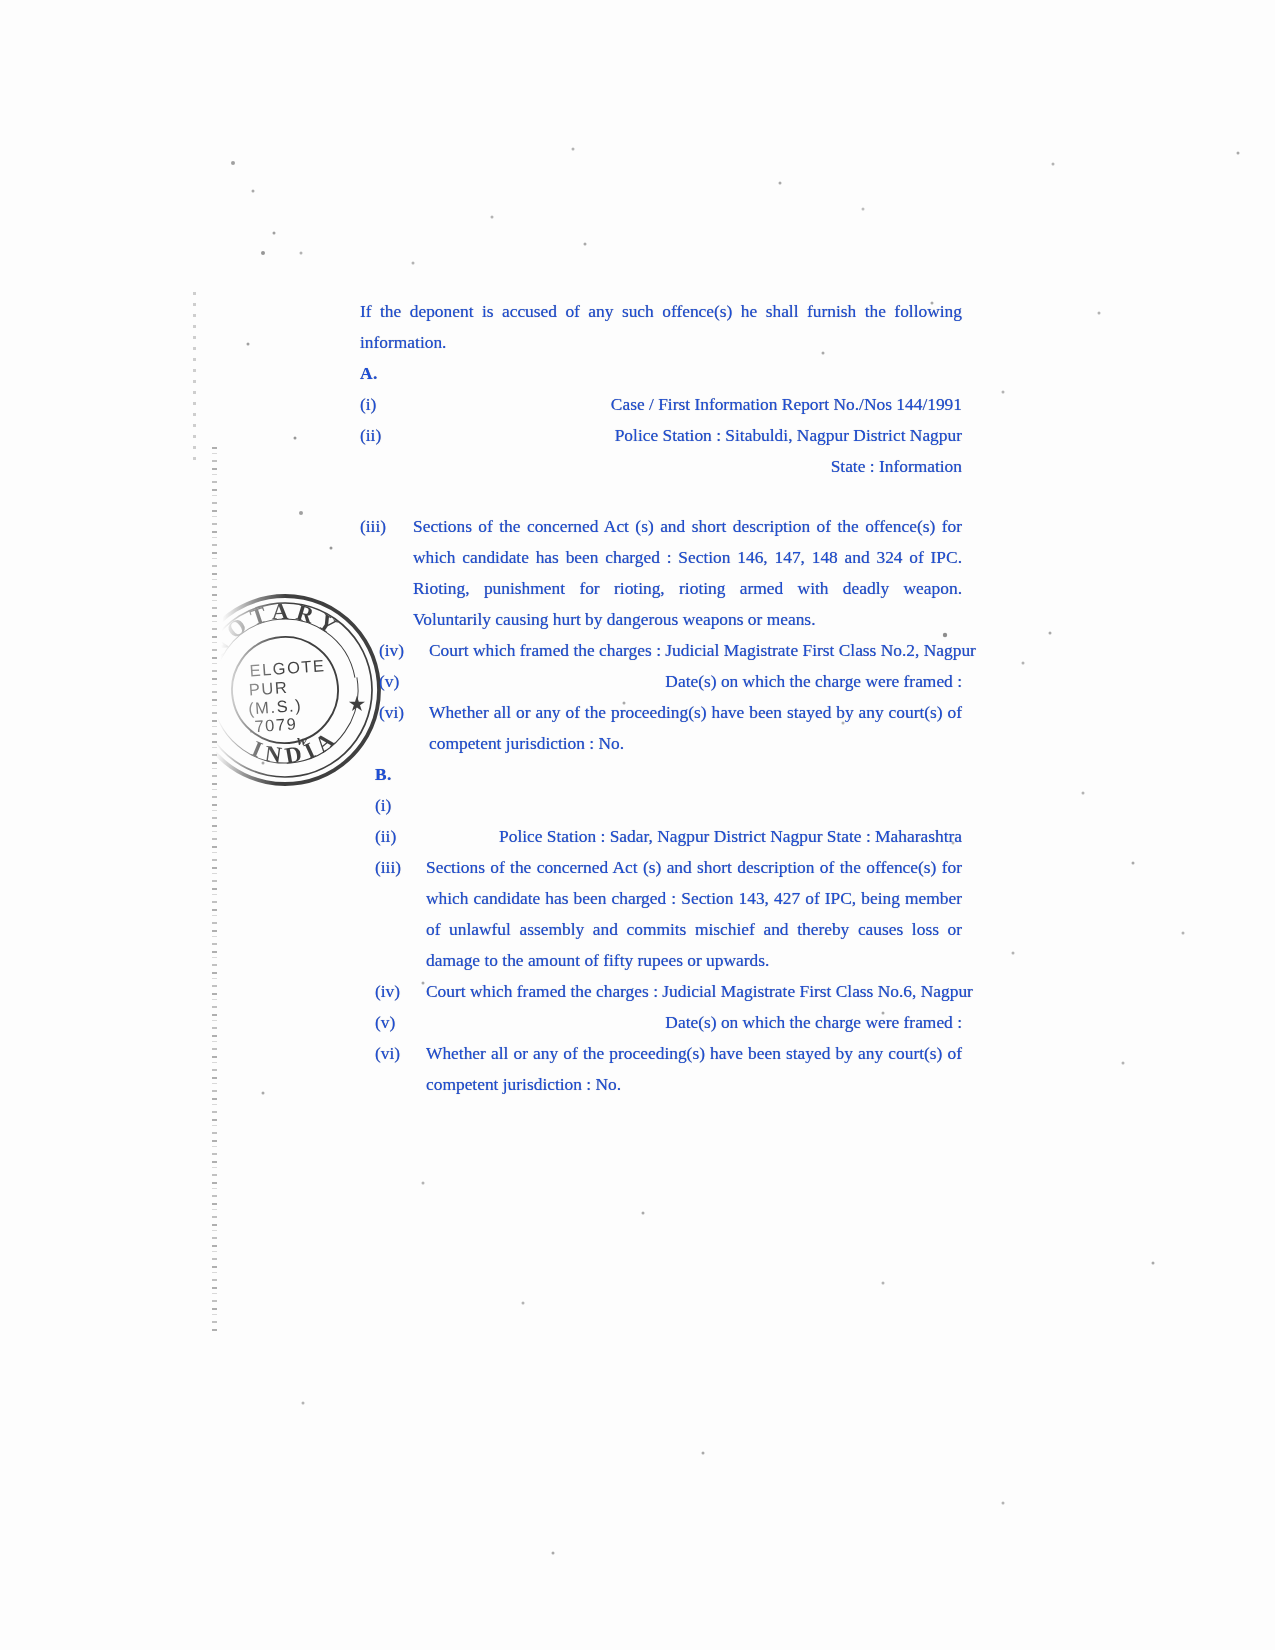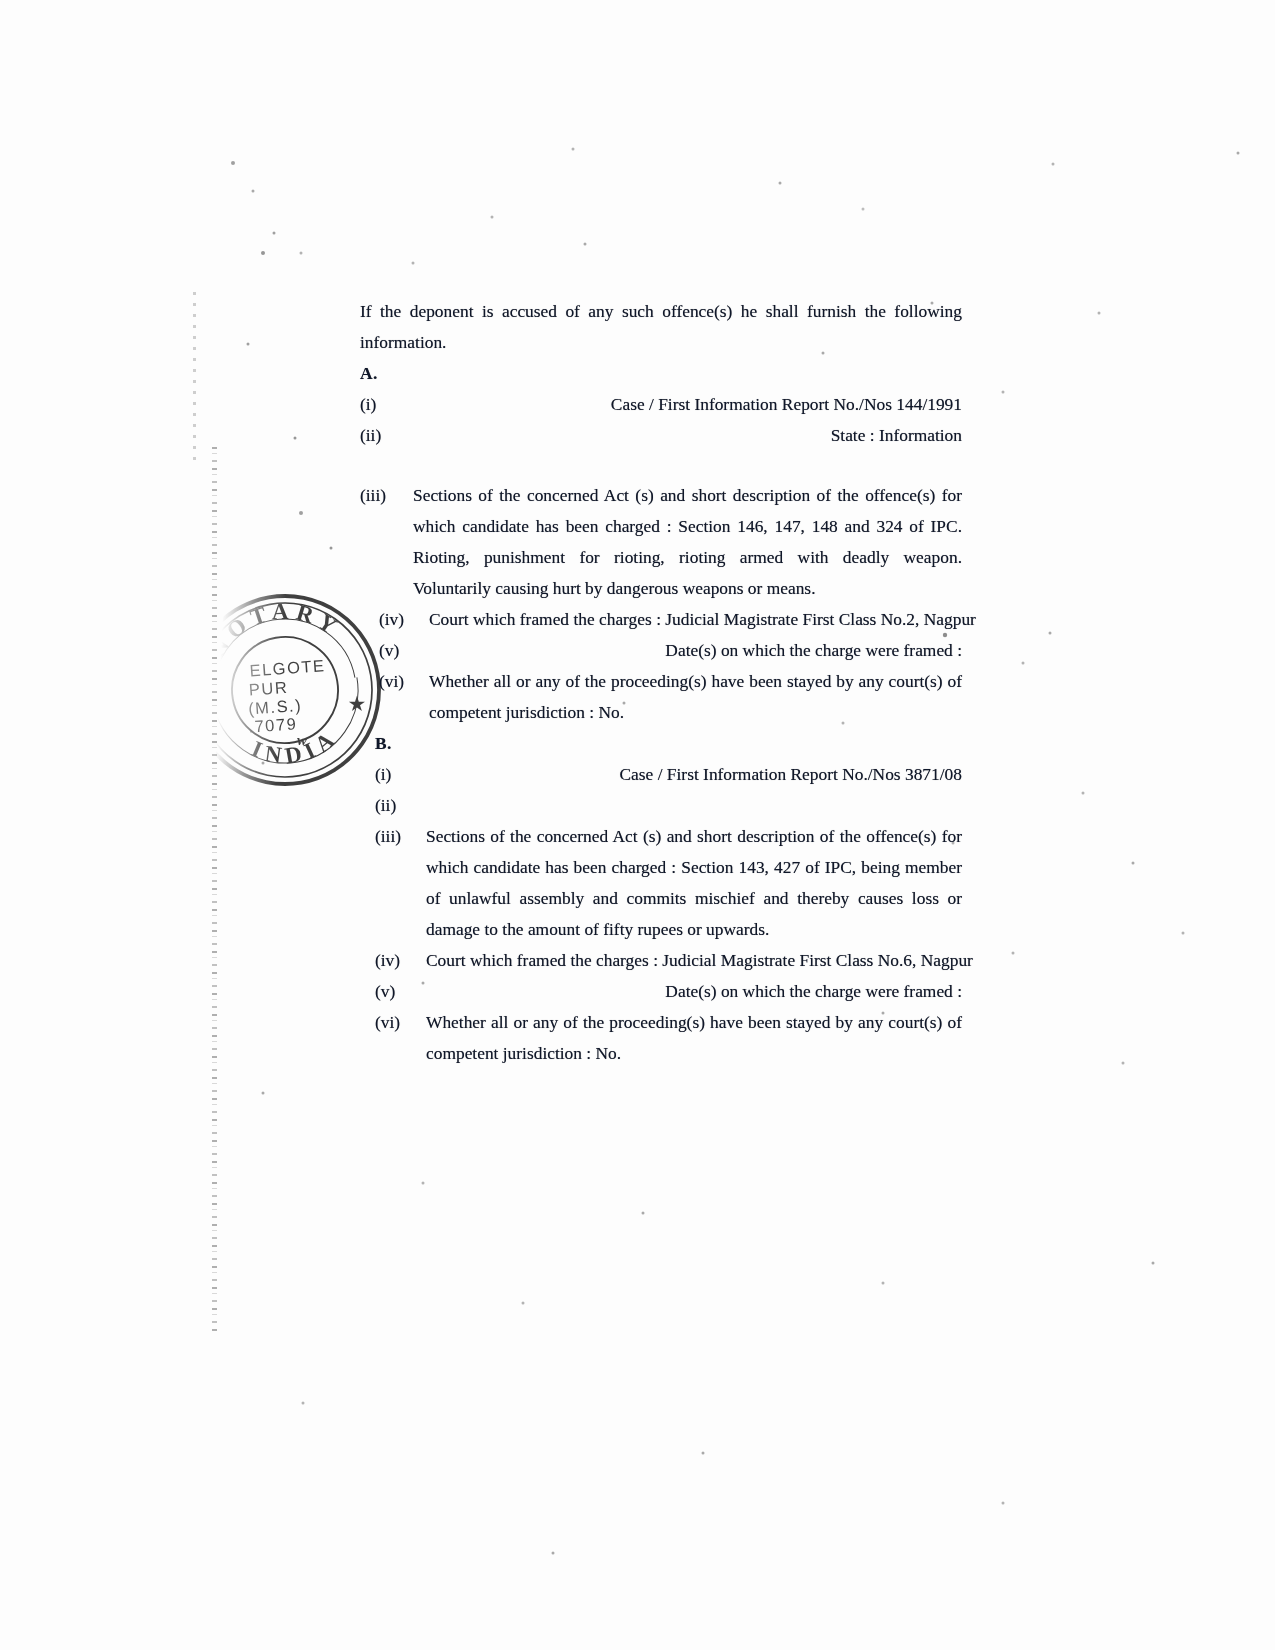--- a/index.html
+++ b/index.html
@@ -4,21 +4,21 @@
 <style>
   * { margin: 0; padding: 0; box-sizing: border-box; }
   html, body { width: 1275px; height: 1650px; background: #fdfdfd; overflow: hidden; }
   body { position: relative; font-family: "Liberation Serif", "DejaVu Serif", serif; }
 
   .page { position: absolute; inset: 0; background: #fdfdfd; }
 
   
   .doc {
     position: absolute; left: 360px; top: 296px; width: 602px;
-    font-size: 17.4px; line-height: 31px; color: #0f172a;
+    font-size: 17.4px; line-height: 31px; color: #1d4ed8;
     text-shadow: 0 0 0.7px rgba(20,20,20,0.55);
     filter: blur(0.22px);
   }
   .para { text-align: justify; }
   .sec-label { font-weight: bold; letter-spacing: 0.5px; }
   .sec-label.shift-b { padding-left: 15px; }
   .row { display: flex; align-items: flex-start; }
   .row .num { width: 53px; flex: 0 0 53px; }
   .row .txt { flex: 1 1 auto; text-align: justify; }
   .row .txt.oneline { white-space: nowrap; text-align: right; }
@@ -114,20 +114,21 @@
     <div class="sec-label">A.</div>
 
     <div class="row">
       <div class="num">(i)</div>
       <div class="txt oneline">Case / First Information Report No./Nos 144/1991</div>
     </div>
 
     <div class="row">
       <div class="num">(ii)</div>
       <div class="txt oneline">
+        <div>Police Station : Sitabuldi, Nagpur  District Nagpur</div>
         <div>State : Information</div>
       </div>
     </div>
 
     <div class="row gap-before">
       <div class="num">(iii)</div>
       <div class="txt">Sections of the concerned Act (s) and short description of the offence(s) for which candidate has been charged : Section 146, 147, 148 and 324 of IPC. Rioting, punishment for rioting, rioting armed with deadly weapon. Voluntarily  causing hurt by dangerous weapons or means.</div>
     </div>
 
     <div class="row shift-a">
@@ -142,25 +143,25 @@
 
     <div class="row shift-a">
       <div class="num">(vi)</div>
       <div class="txt">Whether all or any of the proceeding(s) have been stayed by any court(s) of competent jurisdiction : No.</div>
     </div>
 
     <div class="sec-label shift-b">B.</div>
 
     <div class="row shift-b">
       <div class="num">(i)</div>
-      <div class="txt oneline">Case / First Information Report No./Nos 3871/08</div>
     </div>
 
     <div class="row shift-b">
       <div class="num">(ii)</div>
+      <div class="txt oneline">Police Station : Sadar, Nagpur  District Nagpur State : Maharashtra</div>
     </div>
 
     <div class="row shift-b">
       <div class="num">(iii)</div>
       <div class="txt">Sections of the concerned Act (s) and short description of the offence(s) for which candidate has been charged : Section 143, 427 of IPC, being member of unlawful assembly and commits  mischief and thereby causes loss or damage to the amount of fifty rupees or upwards.</div>
     </div>
 
     <div class="row shift-b">
       <div class="num">(iv)</div>
       <div class="txt oneline">Court which framed the charges : Judicial Magistrate First Class No.6, Nagpur</div>

